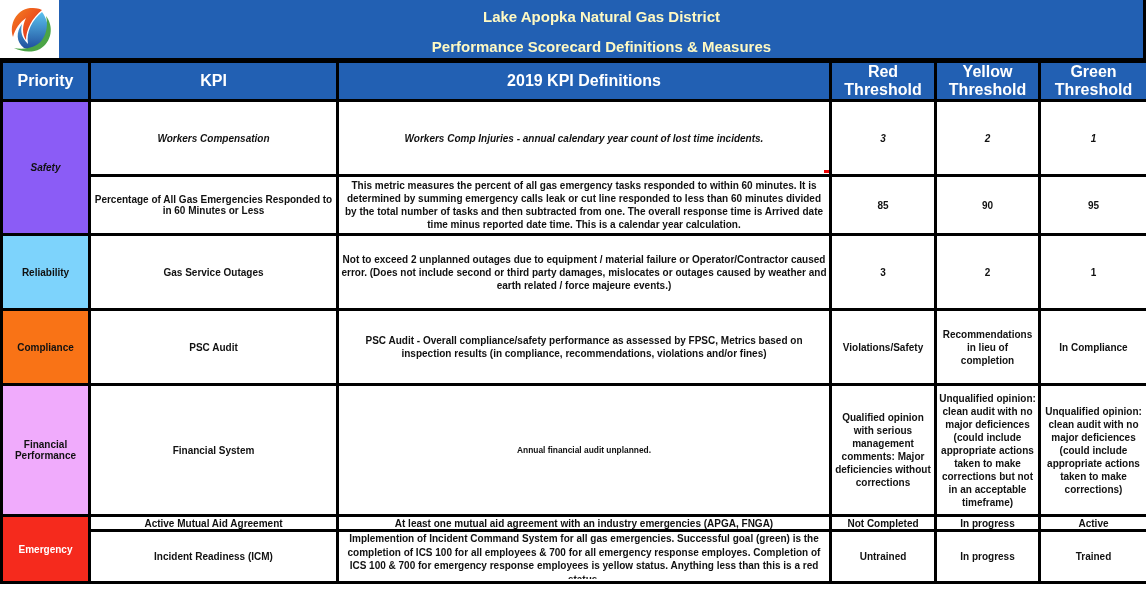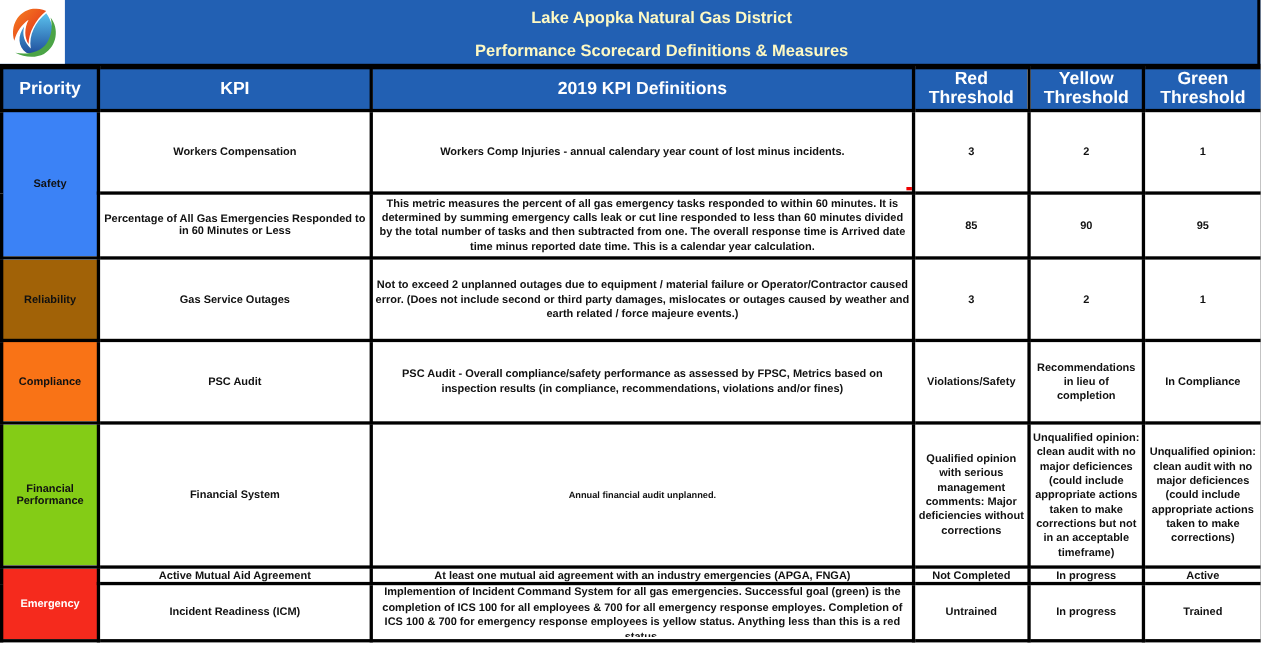--- a/index.html
+++ b/index.html
@@ -33,27 +33,27 @@
     th.red-h { background: #f52a1d; color: #111; }
     th.yellow-h { background: #fdf935; color: #111; }
     th.green-h { background: #0ea54b; color: #fff; }
 
     td.def { text-align: left; font-weight: normal; font-size: 9.6px; line-height: 13px; padding: 0 2px 0 3px; }
     td.def.small { font-size: 8.4px; }
     td.kpi { font-size: 10.5px; }
     td.thr { font-size: 10.5px; line-height: 13px; }
 
     td.pri { font-size: 9.6px; }
-    .pri-safety { background: #3b82f6; }
-    .pri-reliability { background: #a16207; }
+    .pri-safety { background: #8b5cf6; }
+    .pri-reliability { background: #7dd3fc; }
     .pri-compliance { background: #f97316; }
-    .pri-financial { background: #84cc16; }
+    .pri-financial { background: #f0abfc; }
     .pri-emergency { background: #f52a1d; color: #fff; }
 
-    tr.r-wc td { height: 75px; }
+    tr.r-wc td { height: 75px; font-style: italic; }
     tr.r-ge td { height: 59px; }
     tr.r-gso td { height: 75px; }
     tr.r-psc td { height: 75px; }
     tr.r-fa td { height: 131px; }
     tr.r-maa td { height: 15px; line-height: 11px; }
     tr.r-icm td { height: 52px; }
     tr.r-icm td.def { line-height: 13.5px; vertical-align: top; }
     .clip { display: block; max-height: 47px; overflow: hidden; }
     .redtick { position: absolute; left: 824px; top: 170px; width: 5px; height: 3px; background: #e00; }
   </style>
@@ -98,21 +98,21 @@
       <th>2019 KPI Definitions</th>
       <th class="red-h">Red Threshold</th>
       <th class="yellow-h">Yellow Threshold</th>
       <th class="green-h">Green Threshold</th>
     </tr>
   </thead>
   <tbody>
     <tr class="r-wc">
       <td class="pri pri-safety" rowspan="2">Safety</td>
       <td class="kpi">Workers Compensation</td>
-      <td class="def">Workers Comp Injuries - annual calendary year count of lost minus incidents.</td>
+      <td class="def">Workers Comp Injuries - annual calendary year count of lost time incidents.</td>
       <td class="thr">3</td>
       <td class="thr">2</td>
       <td class="thr">1</td>
     </tr>
     <tr class="r-ge">
       <td class="kpi">Percentage of All Gas Emergencies Responded to in 60 Minutes or Less</td>
       <td class="def">This metric measures the percent of all gas emergency tasks responded to within 60 minutes. It is determined by summing emergency calls leak or cut line responded to less than 60 minutes divided by the total number of tasks and then subtracted from one. The overall response time is Arrived date time minus reported date time. This is a calendar year calculation.</td>
       <td class="thr">85</td>
       <td class="thr">90</td>
       <td class="thr">95</td>

